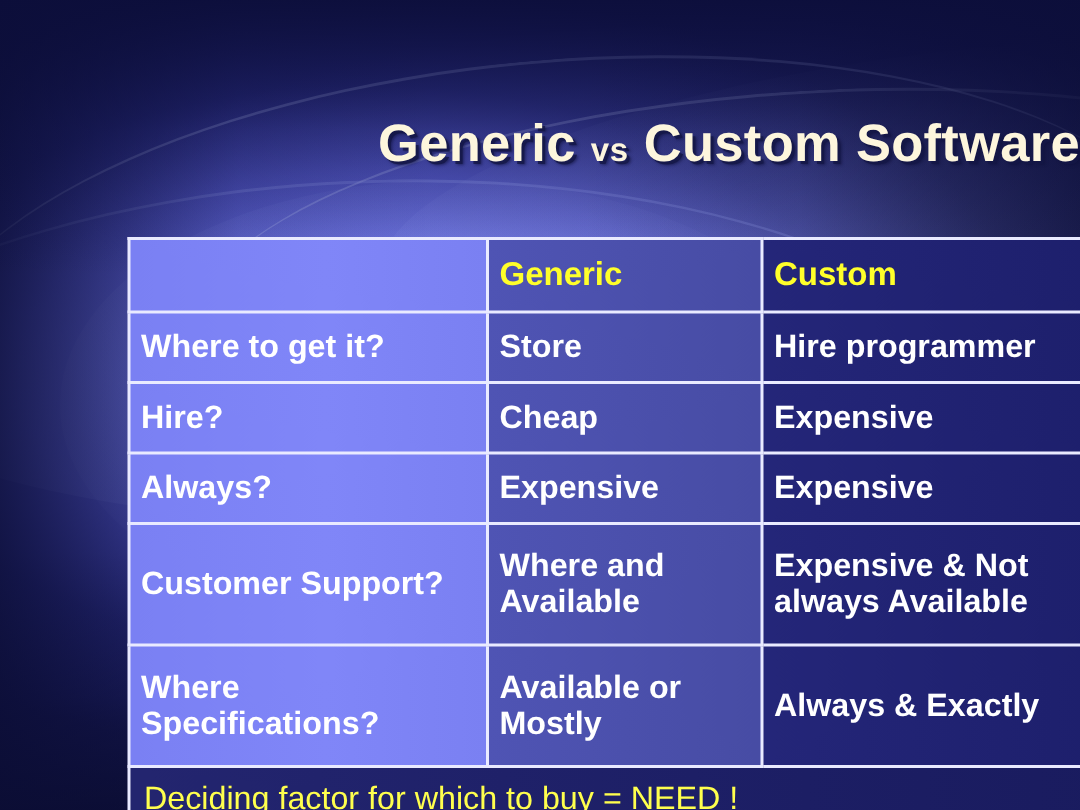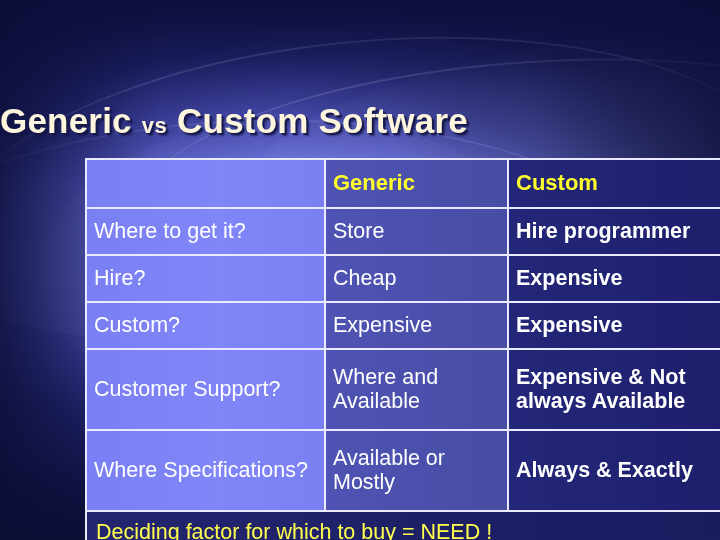--- a/index.html
+++ b/index.html
@@ -107,31 +107,30 @@
     background: radial-gradient(ellipse at 45% 45%, rgba(160,170,255,0.28) 0%, rgba(160,170,255,0.08) 55%, rgba(160,170,255,0) 74%);
     pointer-events: none;
   }
 
   
   #title {
     position: absolute;
     left: 0;
     top: 78px;
     width: 720px;
-    text-align: left;
+    text-align: right;
     font-size: 35px;
     font-weight: bold;
     color: #fdf6dd;
     letter-spacing: 0.2px;
     text-shadow:
       2px 2px 0 rgba(20,22,70,0.80),
       3px 3px 2px rgba(15,17,58,0.55);
     white-space: nowrap;
     line-height: 1.05;
-    margin-top: 25px;
   }
   #title .vs {
     font-size: 22px;
     font-weight: bold;
     letter-spacing: 0.5px;
   }
 
   
   #cmp-table {
     position: absolute;
@@ -141,21 +140,21 @@
     border-collapse: collapse;
     table-layout: fixed;
     font-size: 21.5px;
     color: #ffffff;
   }
   #cmp-table td, #cmp-table th {
     border: 2px solid #e9eaff;
     padding: 3px 7px 4px 7px;
     text-align: left;
     vertical-align: middle;
-    font-weight: normal;
+    font-weight: bold;
     line-height: 1.12;
   }
   #cmp-table .col-label  { width: 223px; background: linear-gradient(to right, #7a80f3 0%, #8086f8 55%, #7a80f2 100%); }
   #cmp-table .col-gen    { width: 167px; background: linear-gradient(to right, #4f54b4 0%, #474ca4 100%); }
   #cmp-table .col-cus    { width: 245px; background: linear-gradient(to right, #242679 0%, #1c1e6a 100%); font-weight: bold; }
 
   #cmp-table tr.head .col-label { height: 40px; }
   #cmp-table tr.head .col-gen,
   #cmp-table tr.head .col-cus {
     color: #ffff2a;
@@ -206,21 +205,21 @@
         <td class="col-cus">Hire programmer</td>
       </tr>
 
       <tr class="body">
         <td class="col-label">Hire?</td>
         <td class="col-gen">Cheap</td>
         <td class="col-cus">Expensive</td>
       </tr>
 
       <tr class="body">
-        <td class="col-label">Custom?</td>
+        <td class="col-label">Always?</td>
         <td class="col-gen">Expensive</td>
         <td class="col-cus">Expensive</td>
       </tr>
 
       <tr class="body tall">
         <td class="col-label">Customer Support?</td>
         <td class="col-gen">Where and Available</td>
         <td class="col-cus">Expensive &amp; Not always Available</td>
       </tr>
 

